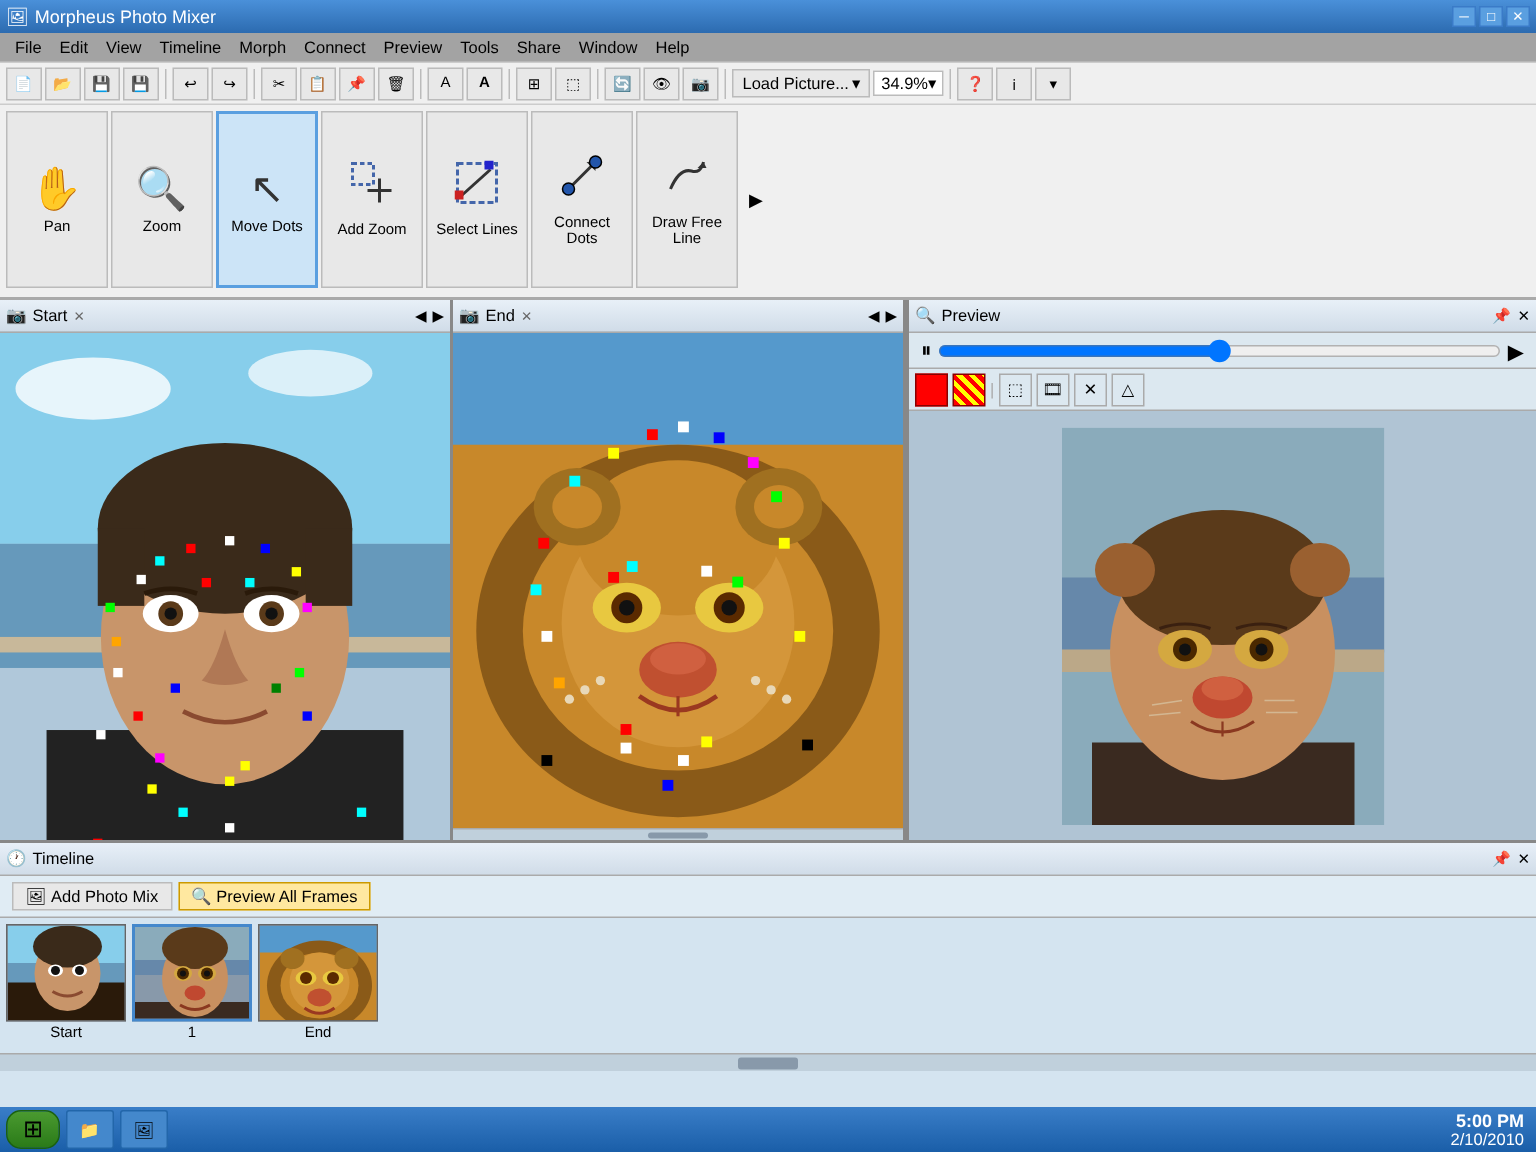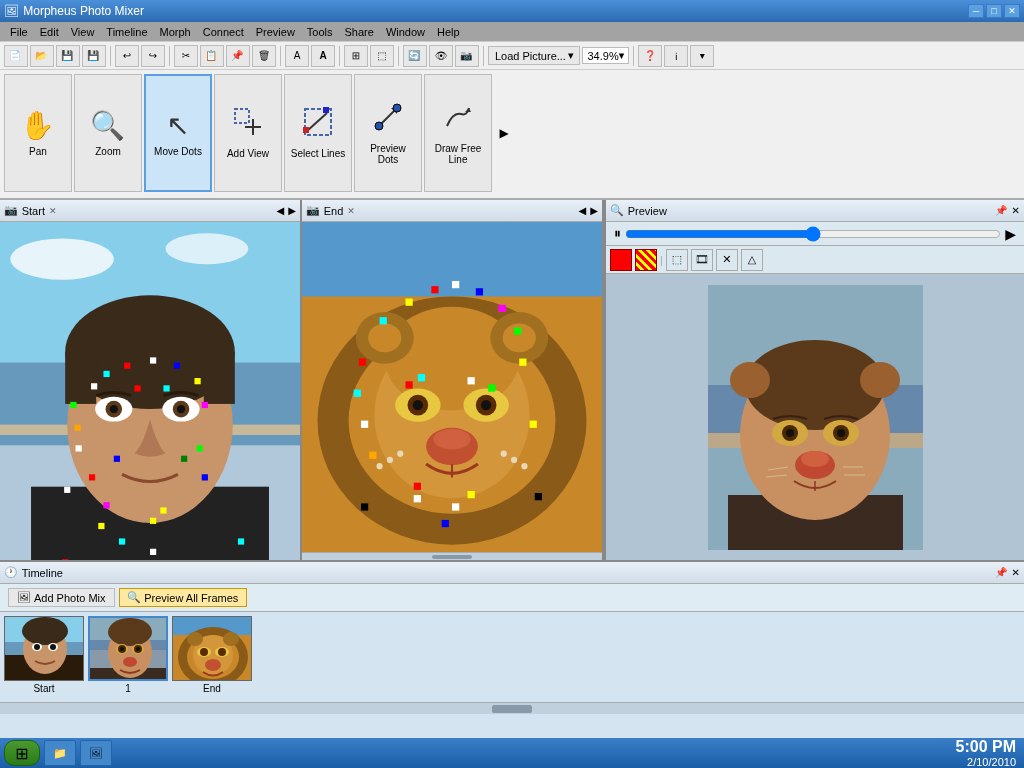--- a/index.html
+++ b/index.html
@@ -190,21 +190,21 @@
     <span>Move Dots</span>
   </div>
   <div class="tool-btn">
     <span class="tool-icon">
       <svg width="30" height="30" viewBox="0 0 30 30">
         <rect x="2" y="2" width="14" height="14" fill="none" stroke="#4466aa" stroke-width="2" stroke-dasharray="3,2"></rect>
         <line x1="20" y1="12" x2="20" y2="28" stroke="#333" stroke-width="2"></line>
         <line x1="12" y1="20" x2="28" y2="20" stroke="#333" stroke-width="2"></line>
       </svg>
     </span>
-    <span>Add View</span>
+    <span>Add Zoom</span>
   </div>
   <div class="tool-btn">
     <span class="tool-icon">
       <svg width="30" height="30" viewBox="0 0 30 30">
         <rect x="2" y="2" width="26" height="26" fill="none" stroke="#4466aa" stroke-width="2" stroke-dasharray="4,2"></rect>
         <line x1="4" y1="24" x2="24" y2="6" stroke="#333" stroke-width="2"></line>
         <rect x="0" y="20" width="6" height="6" fill="#cc2222"></rect>
         <rect x="20" y="0" width="6" height="6" fill="#2222cc"></rect>
       </svg>
     </span>
@@ -212,21 +212,21 @@
   </div>
   <div class="tool-btn">
     <span class="tool-icon">
       <svg width="30" height="30" viewBox="0 0 30 30">
         <line x1="6" y1="24" x2="24" y2="6" stroke="#333" stroke-width="2"></line>
         <polygon points="24,6 18,6 24,12" fill="#333"></polygon>
         <circle cx="6" cy="24" r="4" fill="#2255aa" stroke="#000" stroke-width="1"></circle>
         <circle cx="24" cy="6" r="4" fill="#2255aa" stroke="#000" stroke-width="1"></circle>
       </svg>
     </span>
-    <span>Preview Dots</span>
+    <span>Connect Dots</span>
   </div>
   <div class="tool-btn">
     <span class="tool-icon">
       <svg width="30" height="30" viewBox="0 0 30 30">
         <path d="M 4 24 Q 10 10 18 12 Q 24 14 26 6" fill="none" stroke="#333" stroke-width="2"></path>
         <polygon points="26,6 22,10 28,10" fill="#333"></polygon>
       </svg>
     </span>
     <span>Draw Free Line</span>
   </div>
@@ -568,16 +568,16 @@
       <span style="font-size:16px">⊞</span>
     </div>
     <div class="taskbar-icon" style="width:32px;height:26px;background:#4488cc;border:1px solid #2266aa;border-radius:2px;display:flex;align-items:center;justify-content:center;cursor:pointer;">
       <span>📁</span>
     </div>
     <div class="taskbar-icon" style="width:32px;height:26px;background:#4488cc;border:1px solid #2266aa;border-radius:2px;display:flex;align-items:center;justify-content:center;cursor:pointer;">
       <span>🖼</span>
     </div>
   </div>
   <div id="taskbar-clock" style="color:white;font-size:11px;text-align:right;display:flex;flex-direction:column;align-items:flex-end;margin-right:4px;">
-    <span style="font-size:16px;font-weight:bold;">5:00 PM</span>
+    <span style="font-size:12px;font-weight:bold;">5:00 PM</span>
     <span>2/10/2010</span>
   </div>
 </div>
 
 </body></html>

